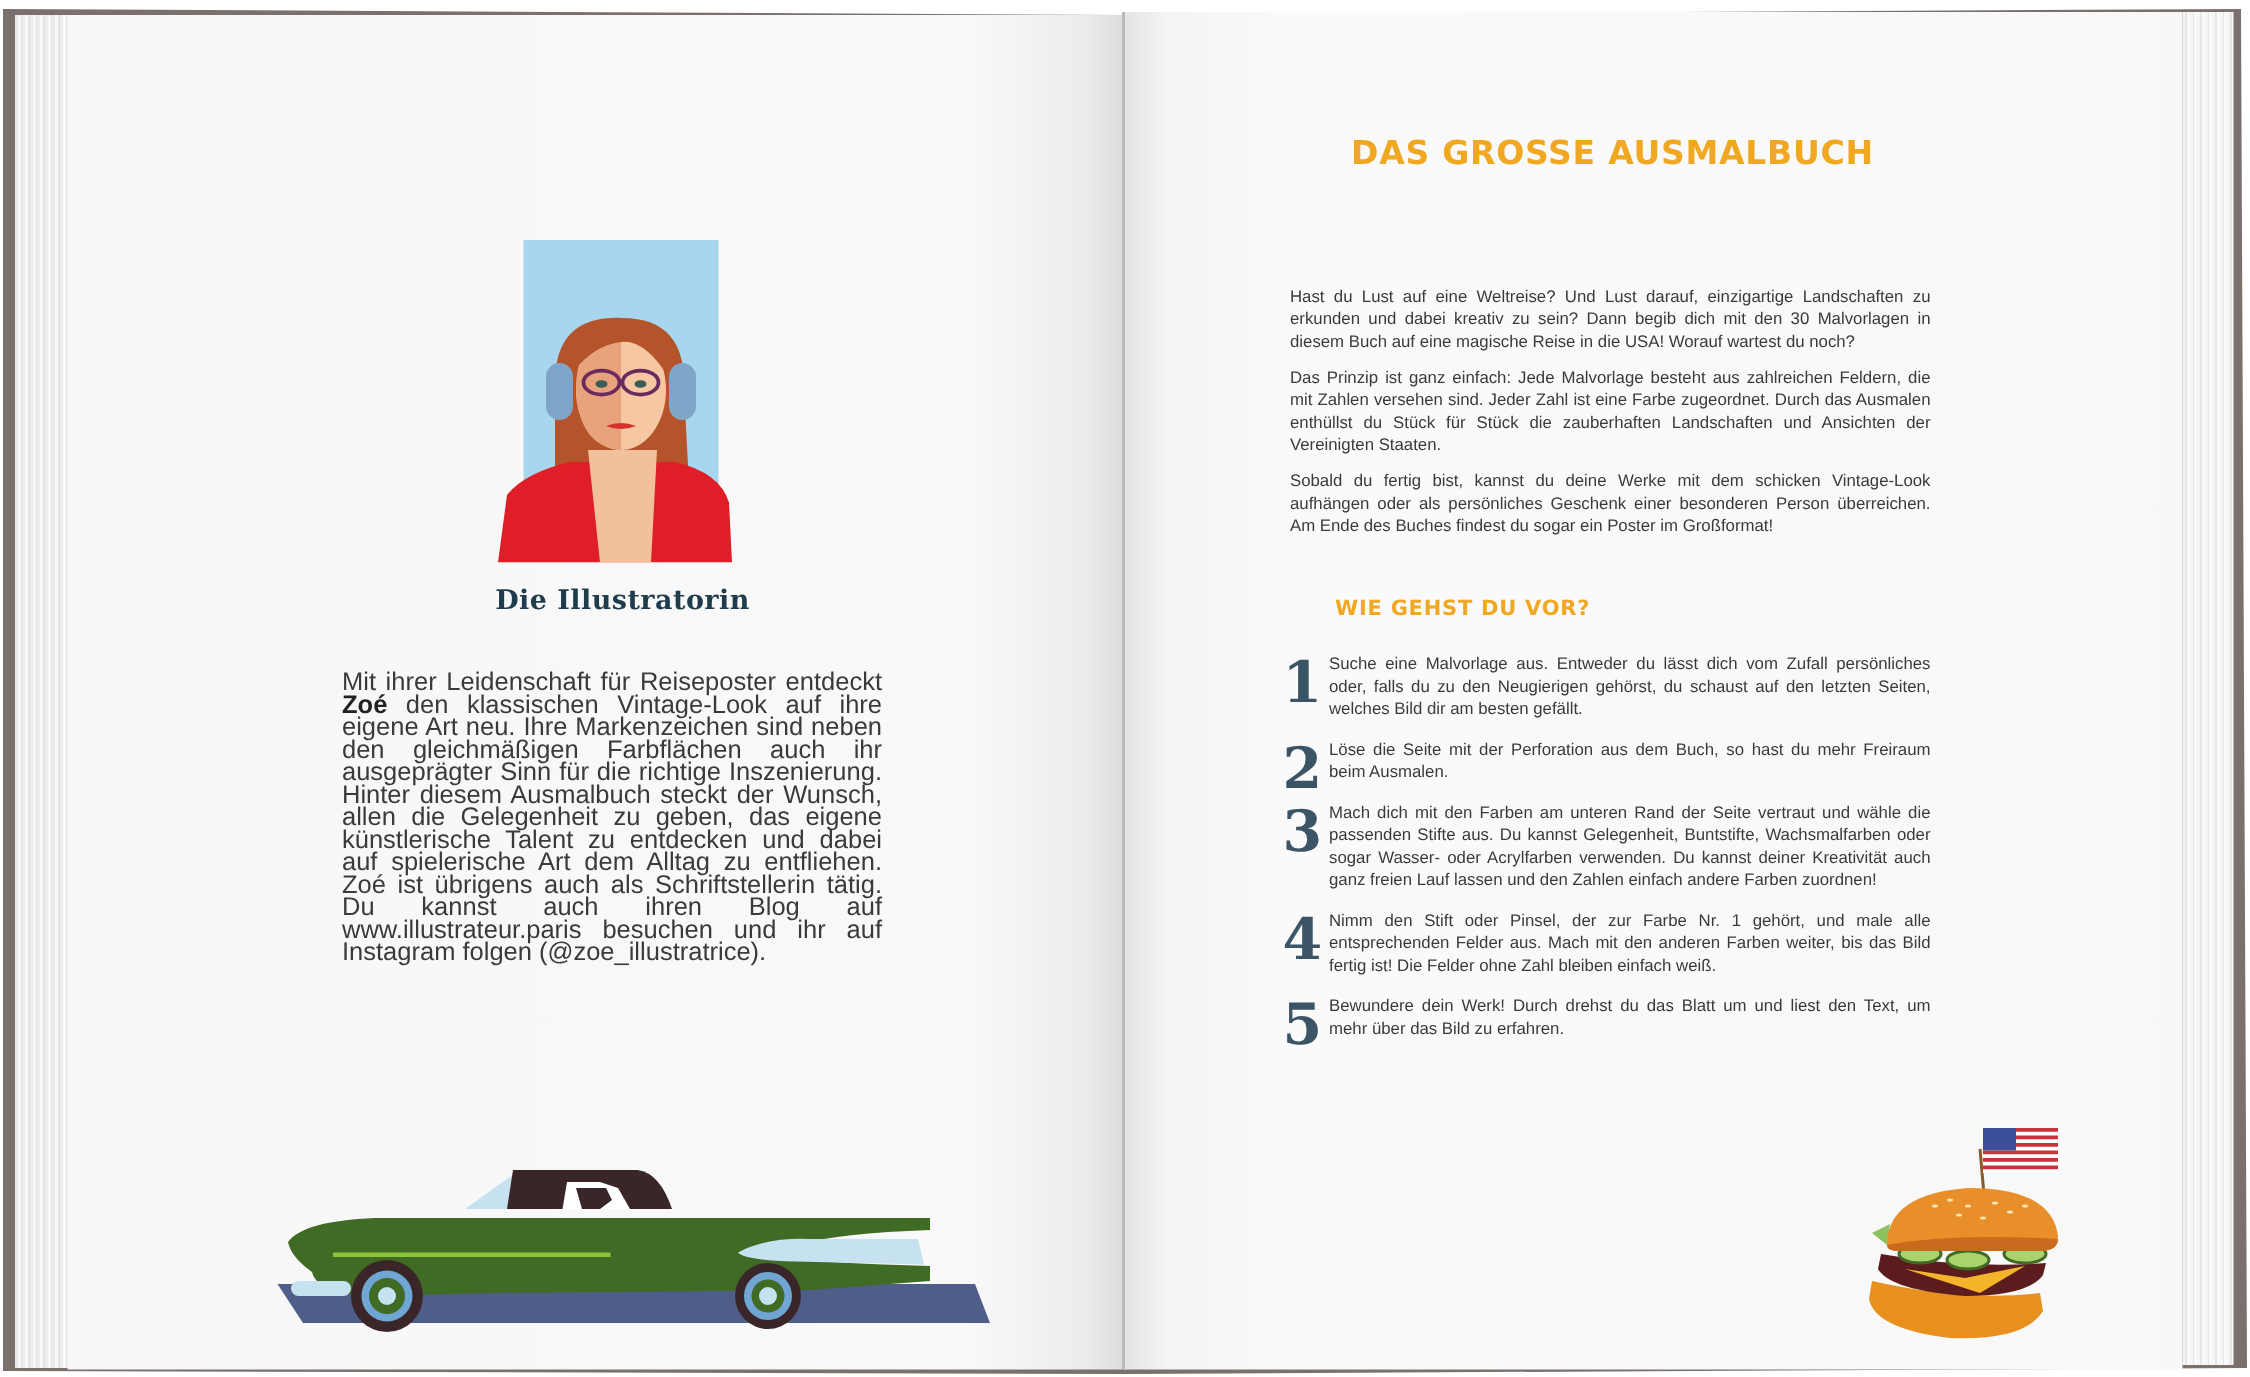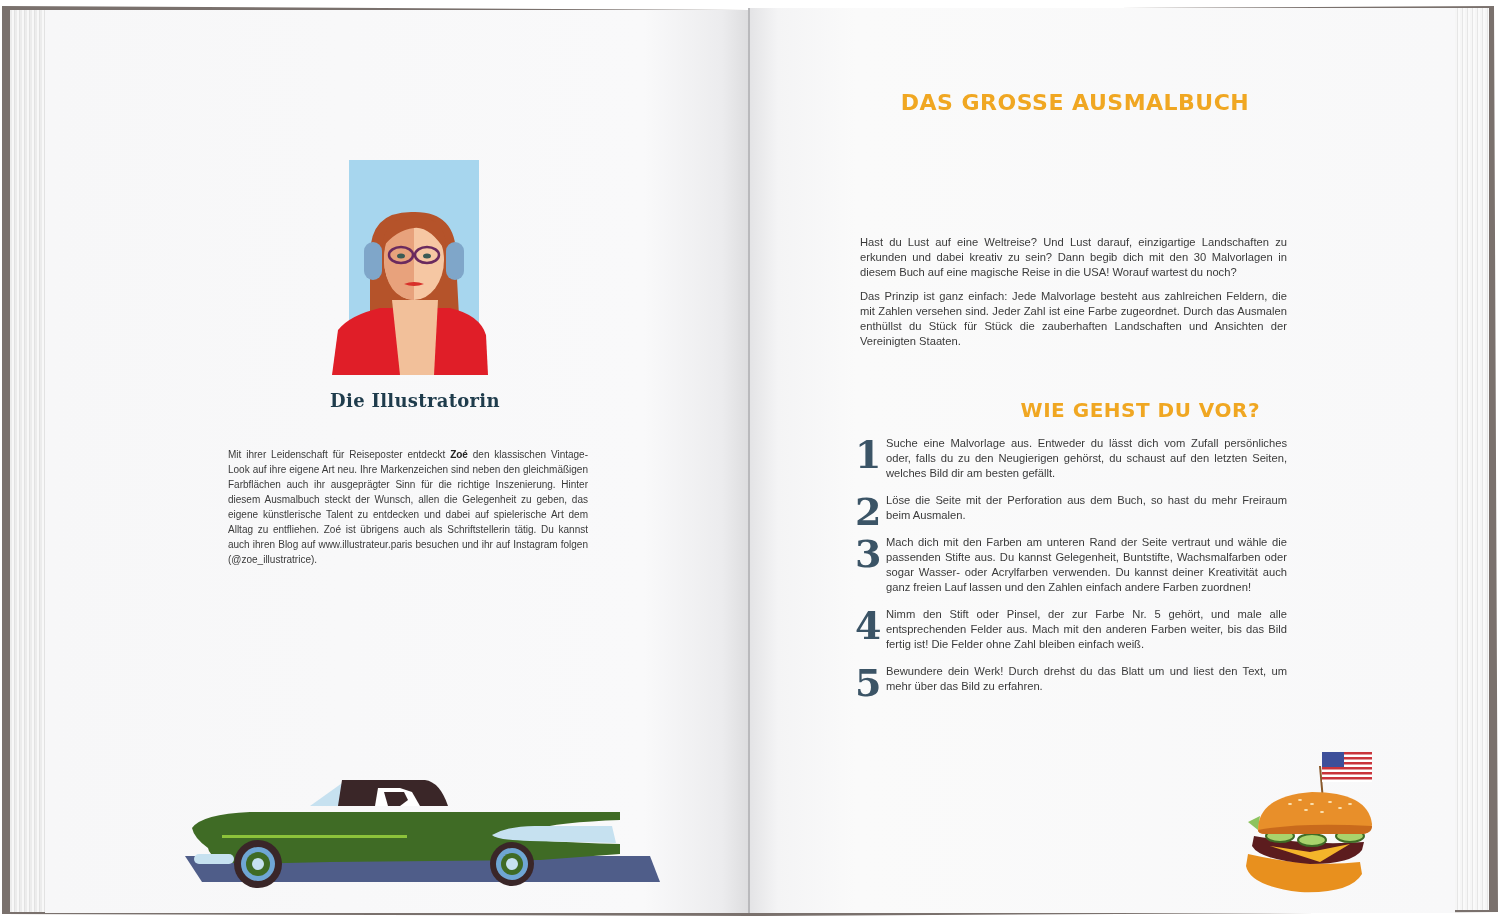--- a/index.html
+++ b/index.html
@@ -13,32 +13,32 @@
   .edges-left { position:absolute; left:10px; top:10px; width:38px; height:902px;
      background:repeating-linear-gradient(to right,#ececec 0 2px,#f8f8f8 2px 4px,#e2e2e2 4px 5px); }
   .edges-right { position:absolute; left:1455px; top:8px; width:34px; height:902px;
      background:repeating-linear-gradient(to right,#f6f6f6 0 2px,#e6e6e6 2px 3px,#fafafa 3px 5px); }
   .spine { position:absolute; left:748px; top:8px; width:3px; height:905px; background:#b9b9bc; }
 
   .portrait { position:absolute; left:285px; top:150px; width:160px; height:215px; }
   .illustrator-title { position:absolute; left:195px; top:380px; width:350px; text-align:center;
      font-family:"DejaVu Serif", serif; font-weight:bold; font-size:18px; color:#1f3c4c; letter-spacing:0.3px; }
   .bio { position:absolute; left:183px; top:437px; width:360px; font-family:"Liberation Sans", sans-serif;
-     font-size:10px; line-height:15px; color:#3a3a3a; text-align:justify; hyphens:manual; }
+     font-size:17px; line-height:15px; color:#3a3a3a; text-align:justify; hyphens:manual; }
   .bio b { color:#222; }
   .car { position:absolute; left:135px; top:768px; width:480px; height:112px; }
 
   .main-title { position:absolute; left:105px; top:76px; width:440px; text-align:center;
      font-family:"DejaVu Sans", sans-serif; font-weight:bold; font-size:22px; line-height:38px;
      color:#f0a722; letter-spacing:0.5px; }
   .intro { position:absolute; left:110px; top:183px; width:427px; font-family:"Liberation Sans", sans-serif;
-     font-size:11.2px; line-height:15px; color:#3a3a3a; text-align:justify;margin-top:44px; }
+     font-size:11.2px; line-height:15px; color:#3a3a3a; text-align:justify; }
   .intro p { margin:0 0 9px 0; }
-  .sub-title { position:absolute; left:140px; top:390px; width:370px; text-align:right;
-     font-family:"DejaVu Sans", sans-serif; font-weight:bold; font-size:20px; color:#f0a722; letter-spacing:0.5px; }
+  .sub-title { position:absolute; left:140px; top:390px; width:370px; text-align:left;
+     font-family:"DejaVu Sans", sans-serif; font-weight:bold; font-size:14px; color:#f0a722; letter-spacing:0.5px; }
   .steps { position:absolute; left:105px; top:420px; width:432px; }
   .step { position:relative; padding-left:31px; font-family:"Liberation Sans", sans-serif; font-size:11.2px;
      line-height:15px; color:#3a3a3a; text-align:justify; }
   .step .num { position:absolute; left:0; top:0; font-family:"DejaVu Serif", serif; font-weight:bold;
      font-size:38px; line-height:38px; color:#3b5466; }
   .burger { position:absolute; left:490px; top:738px; width:150px; height:150px; }
 </style>
 </head>
 <body>
 
@@ -92,38 +92,39 @@
 
 <div class="spine"></div>
 
 <div class="page right">
   <div class="main-title">
     <div>DAS GROSSE AUSMALBUCH</div>
   </div>
   <div class="intro">
     <p>Hast du Lust auf eine Weltreise? Und Lust darauf, einzigartige Landschaften zu erkunden und dabei kreativ zu sein? Dann begib dich mit den 30 Malvorlagen in diesem Buch auf eine magische Reise in die USA! Worauf wartest du noch?</p>
     <p>Das Prinzip ist ganz einfach: Jede Malvorlage besteht aus zahlreichen Feldern, die mit Zahlen versehen sind. Jeder Zahl ist eine Farbe zugeordnet. Durch das Ausmalen enthüllst du Stück für Stück die zauberhaften Landschaften und Ansichten der Vereinigten Staaten.</p>
+    <p>Sobald du fertig bist, kannst du deine Werke mit dem schicken Vintage-Look aufhängen oder als persönliches Geschenk einer besonderen Person überreichen. Am Ende des Buches findest du sogar ein Poster im Großformat!</p>
   </div>
   <div class="sub-title">WIE GEHST DU VOR?</div>
   <div class="steps">
     <div class="step" style="margin-top:8px;">
       <span class="num">1</span>
       <div>Suche eine Malvorlage aus. Entweder du lässt dich vom Zufall persönliches oder, falls du zu den Neugierigen gehörst, du schaust auf den letzten Seiten, welches Bild dir am besten gefällt.</div>
     </div>
     <div class="step" style="margin-top:12px;">
       <span class="num">2</span>
       <div>Löse die Seite mit der Perforation aus dem Buch, so hast du mehr Freiraum beim Ausmalen.</div>
     </div>
     <div class="step" style="margin-top:12px;">
       <span class="num">3</span>
       <div>Mach dich mit den Farben am unteren Rand der Seite vertraut und wähle die passenden Stifte aus. Du kannst Gelegenheit, Buntstifte, Wachsmalfarben oder sogar Wasser- oder Acrylfarben verwenden. Du kannst deiner Kreativität auch ganz freien Lauf lassen und den Zahlen einfach andere Farben zuordnen!</div>
     </div>
     <div class="step" style="margin-top:12px;">
       <span class="num">4</span>
-      <div>Nimm den Stift oder Pinsel, der zur Farbe Nr. 5 gehört, und male alle entsprechenden Felder aus. Mach mit den anderen Farben weiter, bis das Bild fertig ist! Die Felder ohne Zahl bleiben einfach weiß.</div>
+      <div>Nimm den Stift oder Pinsel, der zur Farbe Nr. 1 gehört, und male alle entsprechenden Felder aus. Mach mit den anderen Farben weiter, bis das Bild fertig ist! Die Felder ohne Zahl bleiben einfach weiß.</div>
     </div>
     <div class="step" style="margin-top:12px;">
       <span class="num">5</span>
       <div>Bewundere dein Werk! Durch drehst du das Blatt um und liest den Text, um mehr über das Bild zu erfahren.</div>
     </div>
   </div>
 
   <svg class="burger" viewBox="0 0 150 150">
     <line x1="80" y1="20" x2="84" y2="66" stroke="#8a5a2c" stroke-width="2"></line>
     <rect x="82" y="6" width="50" height="30" fill="#ffffff"></rect>

